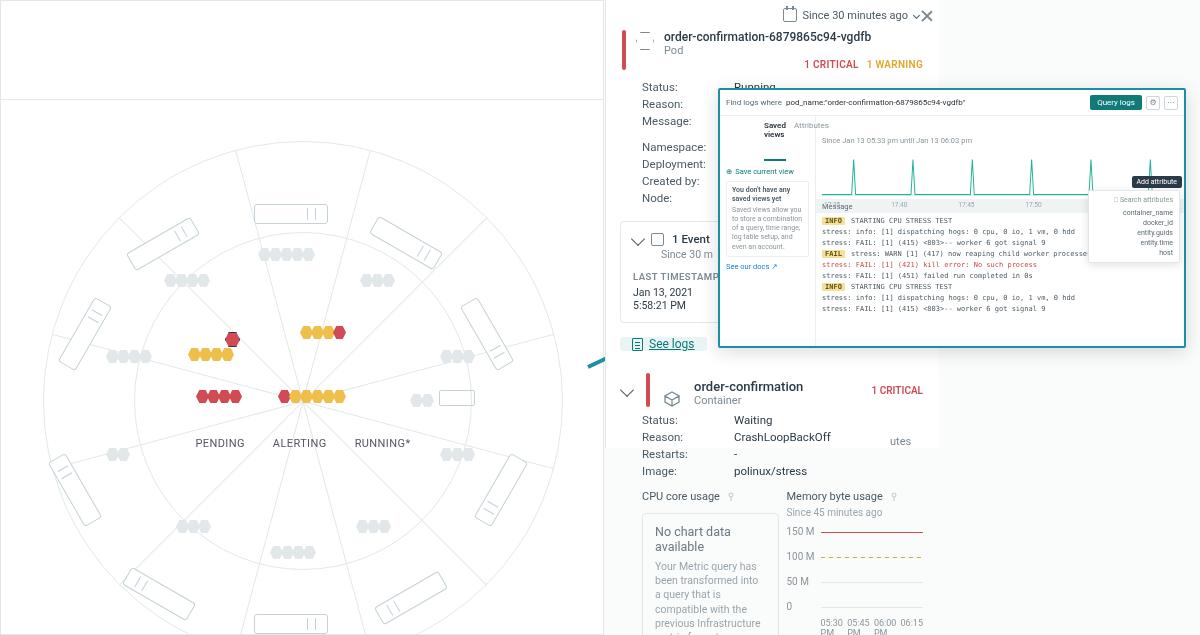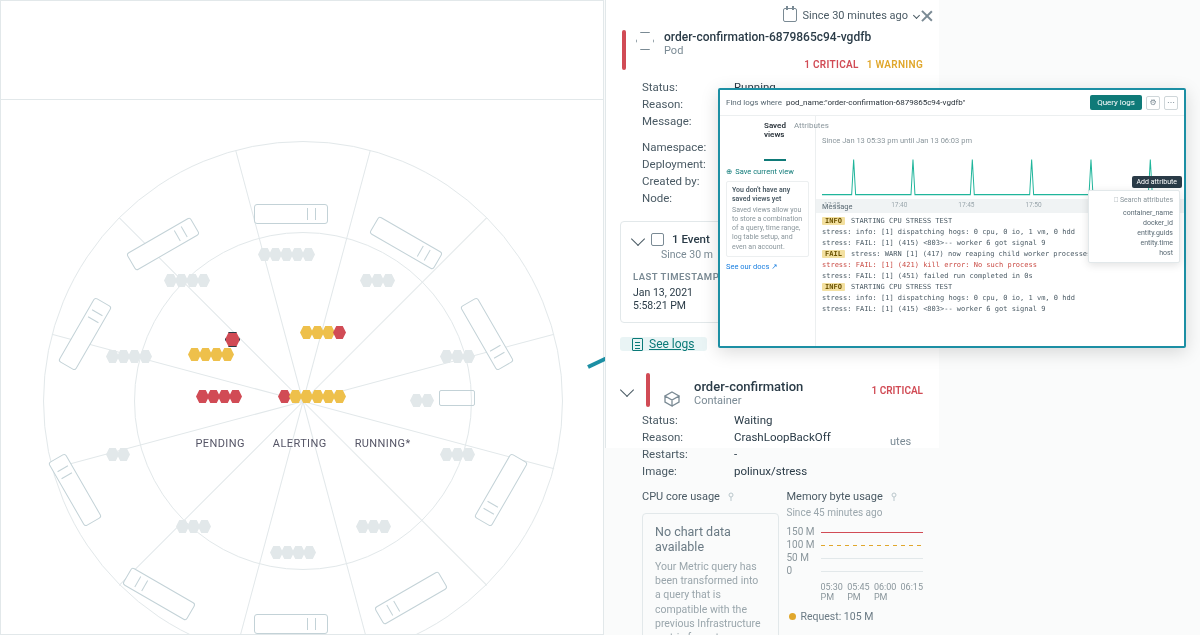--- a/index.html
+++ b/index.html
@@ -79,21 +79,21 @@
 
   .charts { display:flex; gap:8px; padding:4px 16px 0 36px; }
   .chart { flex:1; }
   .chart .title { font-size:11px; color:#4a5a64; display:flex; align-items:center; gap:6px; }
   .pin { width:10px; height:10px; color:#bac7cc; }
   .no-data { margin-top:10px; border:1px solid #e2e8ea; border-radius:4px; padding:10px 12px; }
   .no-data h4 { font-size:12.5px; color:#6a7a84; font-weight:400; margin-bottom:6px; }
   .no-data p { font-size:10.5px; color:#9aa6ac; line-height:1.35; }
   .mem-chart { font-size:10px; color:#8a969c; }
   .mem-chart .ts { color:#9aa6ac; margin:4px 0 8px; }
-  .mem-chart .axis { display:grid; grid-template-columns:34px 1fr; row-gap:2px; }
+  .mem-chart .axis { display:grid; grid-template-columns:34px 1fr; row-gap:14px; }
   .mem-chart .line { height:1px; background:#e2e8ea; position:relative; top:6px; }
   .mem-chart .line.red { background:#d14b55; }
   .mem-chart .line.dash { background:repeating-linear-gradient(90deg,#e0a72c 0 4px,transparent 4px 8px); }
   .mem-chart .xlabels { display:flex; justify-content:space-between; font-size:9px; color:#8a969c; margin:6px 0 8px 34px; }
   .mem-chart .legend { display:flex; align-items:center; gap:5px; font-size:10.5px; color:#6a7a84; margin-left:2px; }
   .mem-chart .dot { width:7px; height:7px; background:#e0a72c; border-radius:50%; }
 
   
   .logs-overlay { position:absolute; left:718px; top:88px; width:468px; height:260px; border:2px solid #1c8fa4; border-radius:2px; background:#fff; box-shadow:0 4px 18px rgba(0,0,0,.15); font-size:8px; display:flex; flex-direction:column; }
   .logs-top { display:flex; align-items:center; gap:4px; padding:5px 6px; border-bottom:1px solid #eceff0; }

